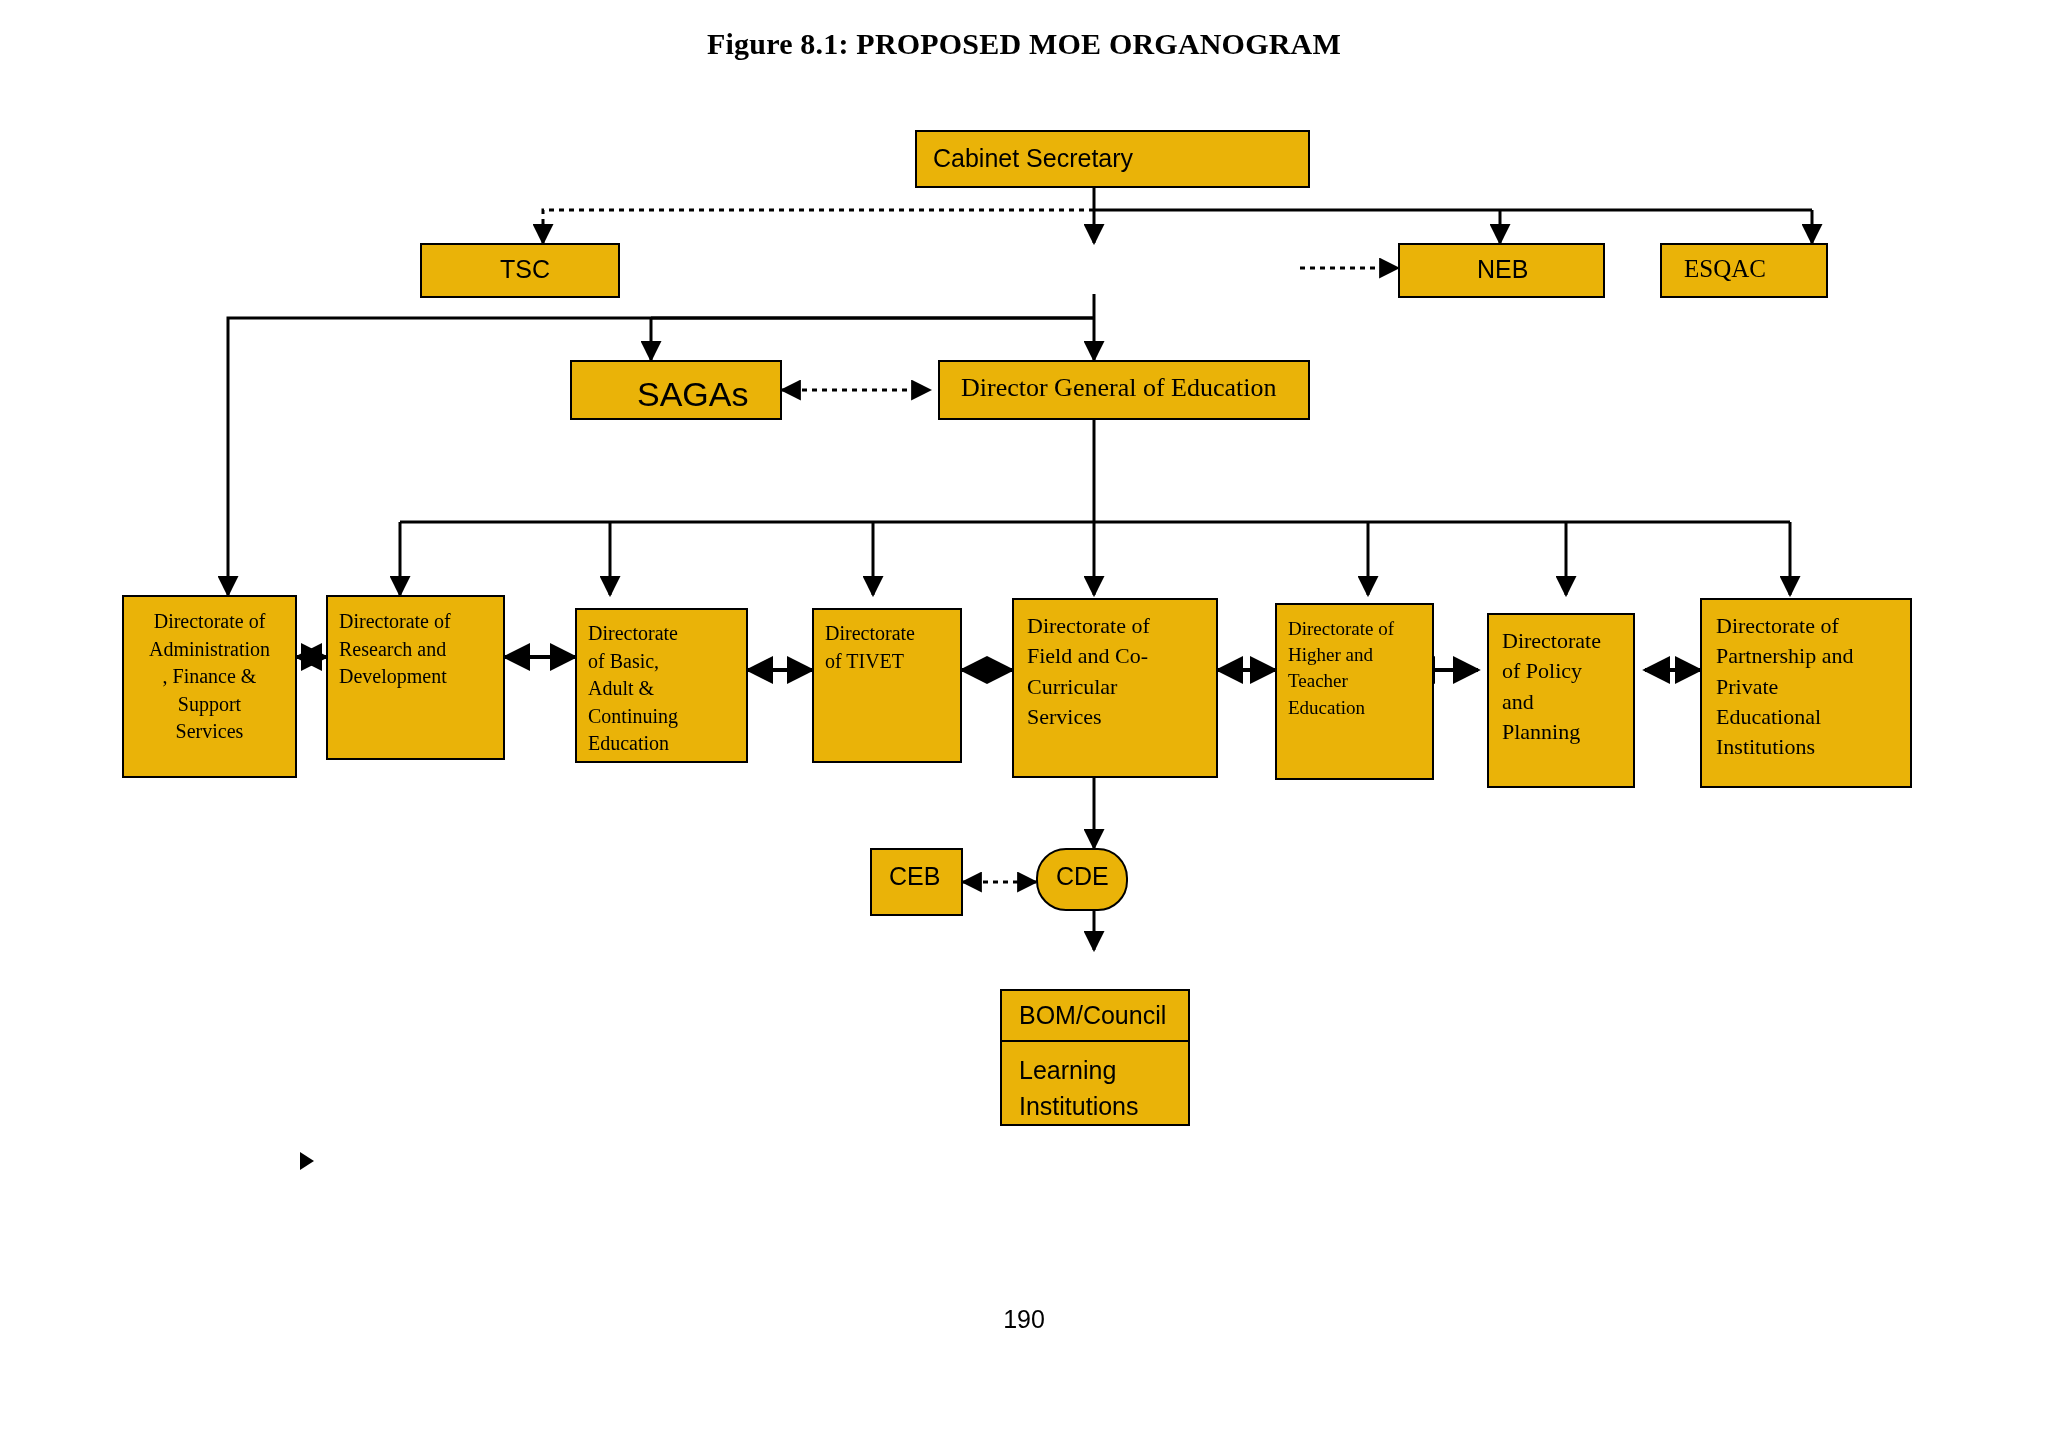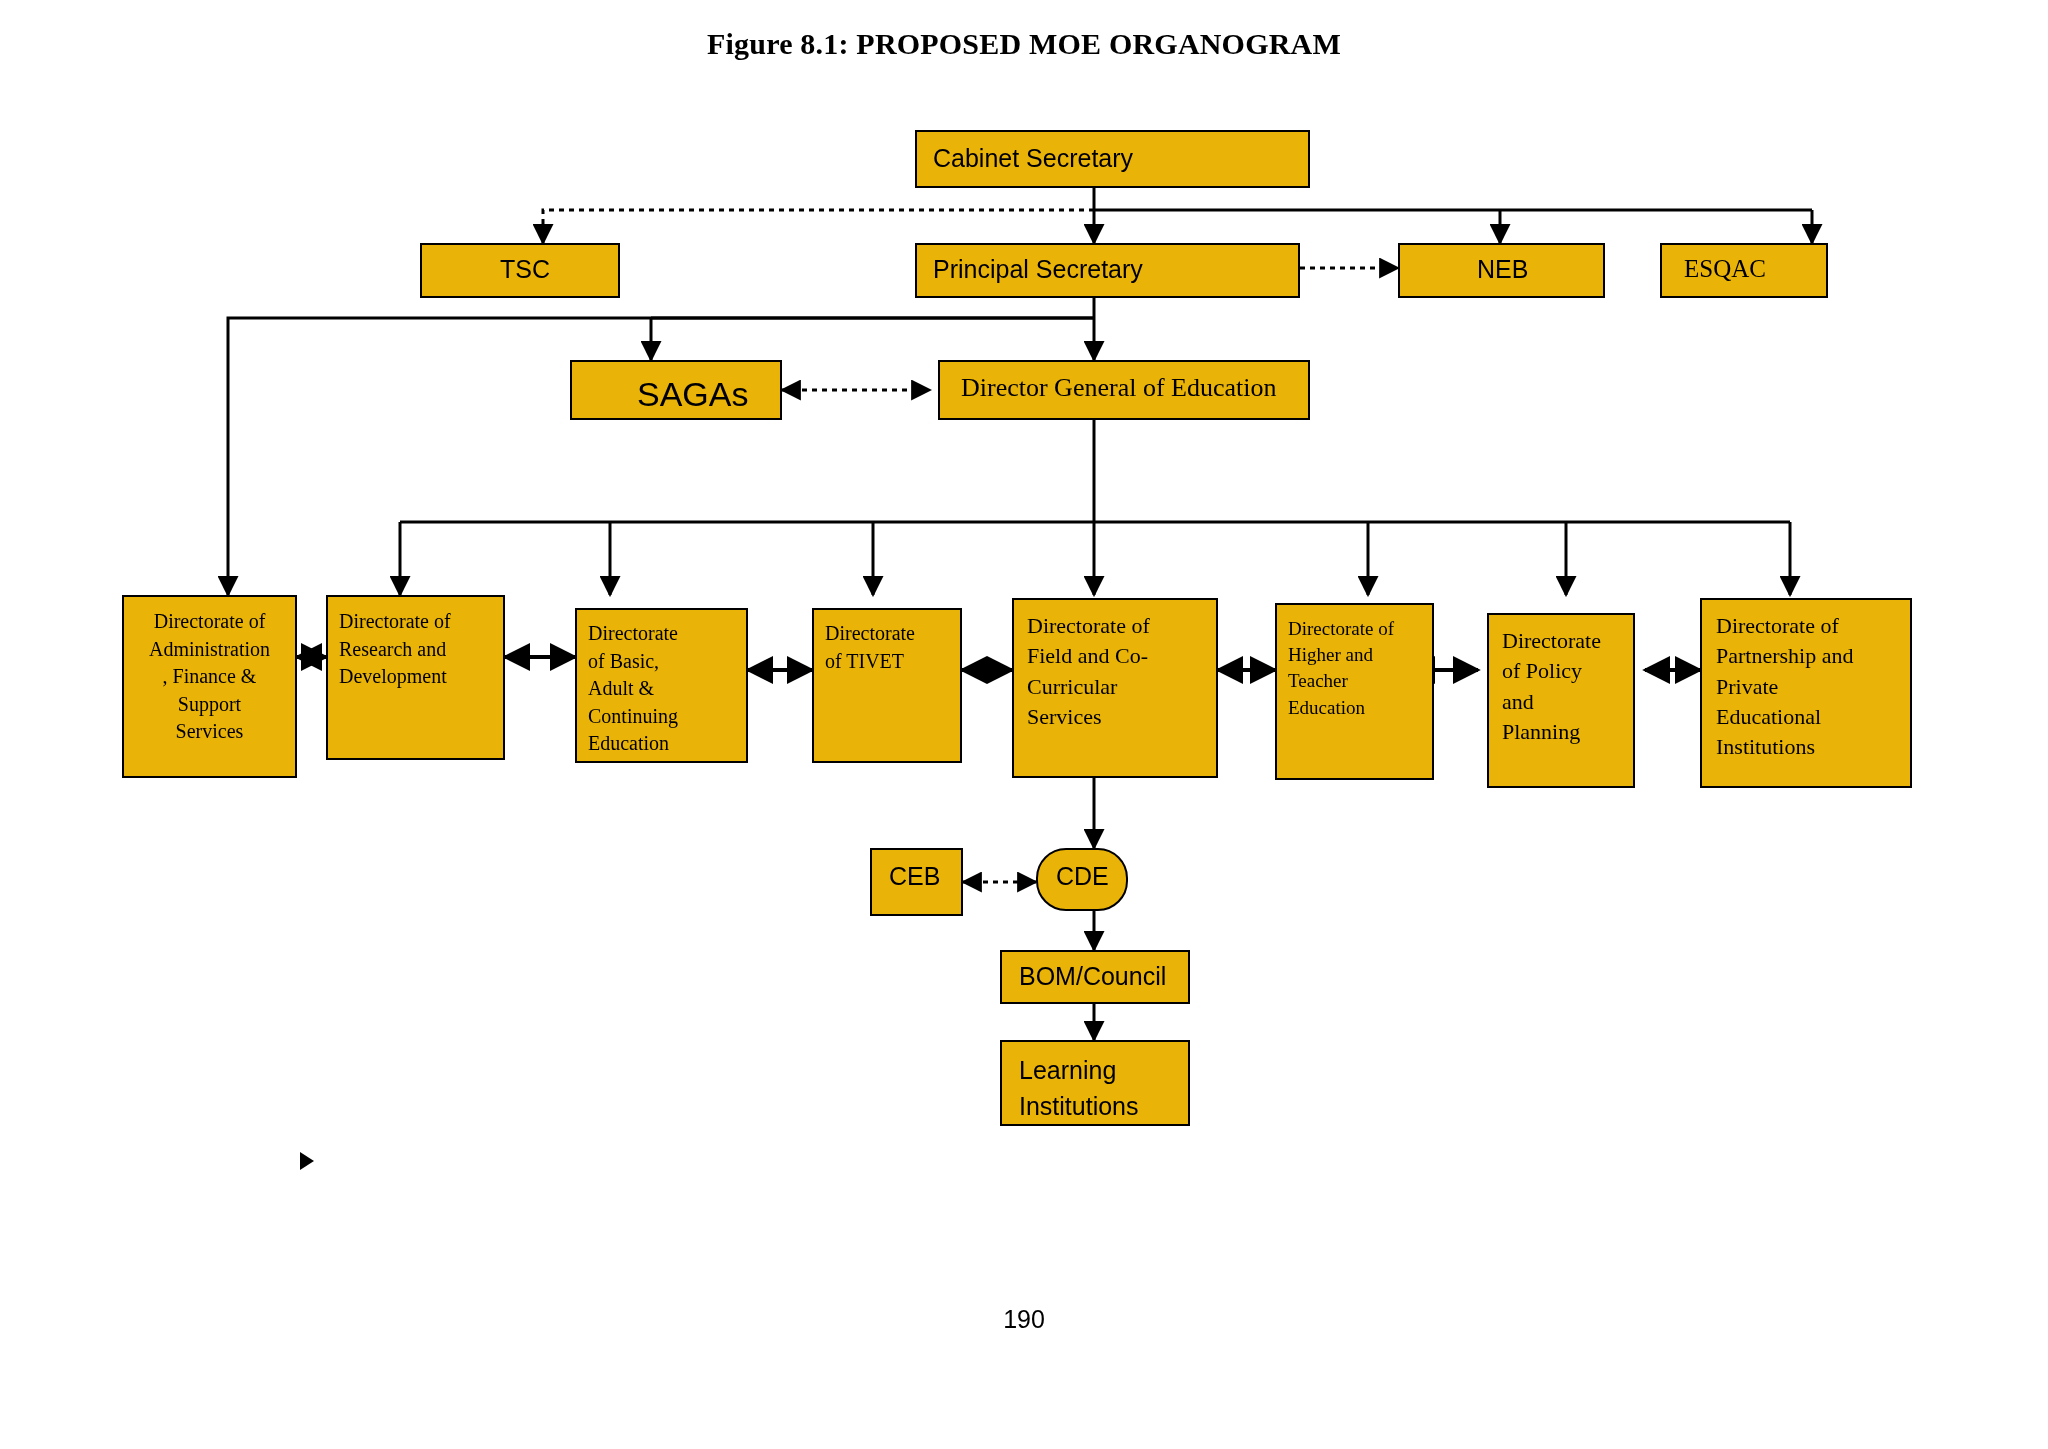--- a/index.html
+++ b/index.html
@@ -171,23 +171,20 @@
   </svg>
 
   <div class="node sans al-left" style="left:915px; top:130px; width:395px; height:58px; padding:11px 0 0 16px;">
     <span class="lbl" style="font-size:25px; line-height:1.25;">Cabinet Secretary</span>
   </div>
 
   <div class="node sans al-left" style="left:420px; top:243px; width:200px; height:55px; padding:9px 0 0 78px;">
     <span class="lbl" style="font-size:25px; line-height:1.25;">TSC</span>
   </div>
 
-  <div class="node sans al-left" style="left:915px; top:243px; width:385px; height:55px; padding:9px 0 0 16px;">
-    <span class="lbl" style="font-size:25px; line-height:1.25;">Principal Secretary</span>
-  </div>
 
   <div class="node sans al-left" style="left:1398px; top:243px; width:207px; height:55px; padding:9px 0 16px 77px;">
     <span class="lbl" style="font-size:25px; line-height:1.25;">NEB</span>
   </div>
 
   <div class="node serif al-left" style="left:1660px; top:243px; width:168px; height:55px; padding:8px 0 0 22px;">
     <span class="lbl" style="font-size:25px; line-height:1.25;">ESQAC</span>
   </div>
 
   <div class="node sans al-left" style="left:570px; top:360px; width:212px; height:60px; padding:11px 0 0 65px;">
@@ -254,21 +251,21 @@
   </div>
 
   <div class="node sans al-left" style="left:870px; top:848px; width:93px; height:68px; padding:11px 0 0 17px;">
     <span class="lbl" style="font-size:25px; line-height:1.25;">CEB</span>
   </div>
 
   <div class="node sans al-left" style="left:1036px; top:848px; width:92px; height:63px; padding:11px 0 0 18px;border-radius:30px;">
     <span class="lbl" style="font-size:25px; line-height:1.25;">CDE</span>
   </div>
 
-  <div class="node sans al-left" style="left:1000px; top:950px; width:190px; height:54px; padding:9px 0 0 17px;">
+  <div class="node sans al-left" style="left:1000px; top:989px; width:190px; height:54px; padding:9px 0 0 17px;">
     <span class="lbl" style="font-size:25px; line-height:1.25;">BOM/Council</span>
   </div>
 
   <div class="node sans al-left" style="left:1000px; top:1040px; width:190px; height:86px; padding:10px 0 0 17px;">
     <span class="lbl" style="font-size:25px; line-height:1.45;">Learning
 Institutions</span>
   </div>
 
   <div class="bullet-marker"></div>
 

